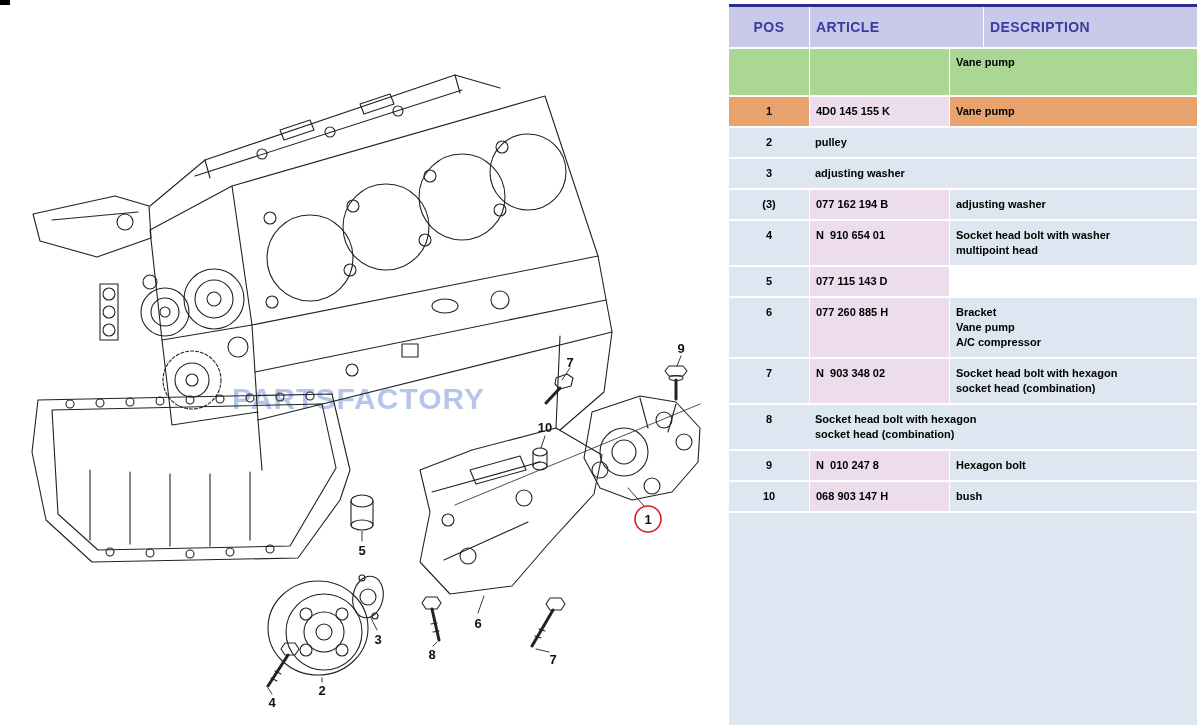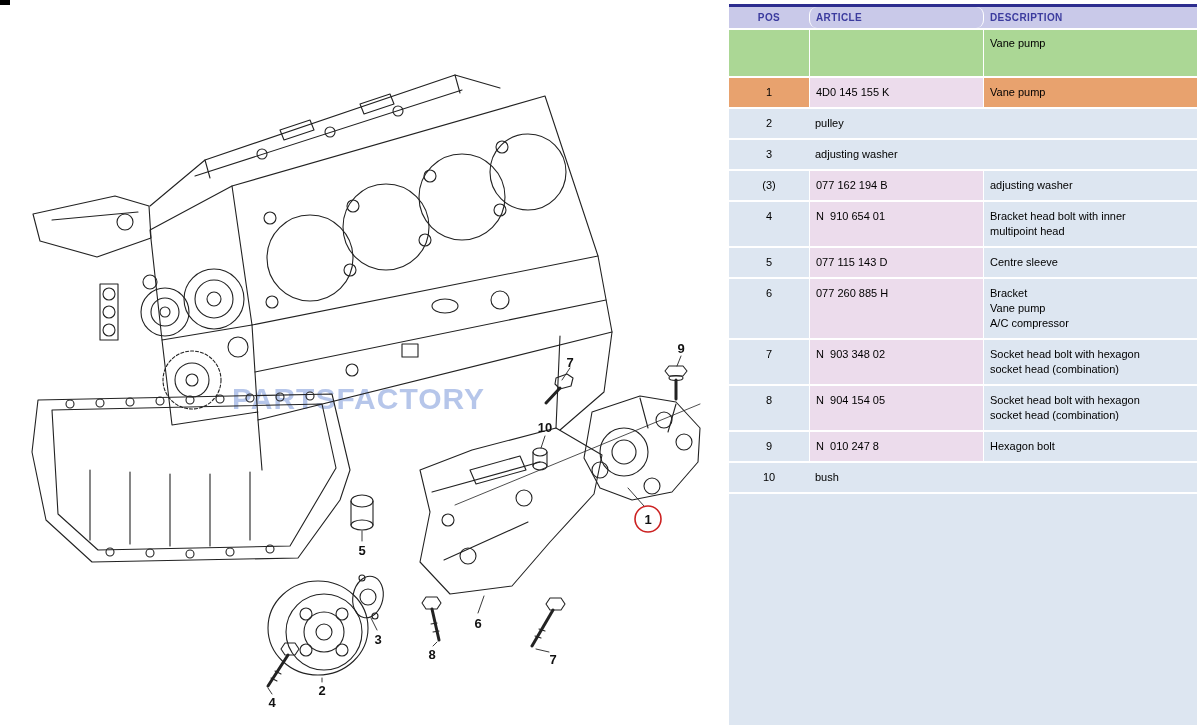--- a/index.html
+++ b/index.html
@@ -13,30 +13,30 @@
   .diagram-svg{position:absolute;left:0;top:0;}
   .diagram-svg text{font-family:"Liberation Sans",sans-serif;font-size:13px;fill:#111;
                     text-anchor:middle;font-weight:bold;}
 
   
   .table-panel{position:absolute;left:729px;top:0;width:468px;height:725px;background:#fff;
                display:flex;flex-direction:column;}
   .top-space{height:4px;background:#fff;}
   .topbar{height:3px;background:#2d2d8f;}
   .header-row{display:flex;background:#c9c9e9;border-bottom:2px solid #fff;}
-  .header-cell{font-size:10px;font-weight:bold;color:#3b3b9e;padding:5px 6px;
+  .header-cell{font-size:14px;font-weight:bold;color:#3b3b9e;padding:12px 6px;
                letter-spacing:.4px;box-sizing:border-box;}
   .col-pos{width:80px;text-align:center;}
-  .col-article{width:175px;border-left:1px solid #fff;border-right:1px solid #fff;border-radius:8px;}
+  .col-article{width:175px;border-left:1px solid #fff;border-right:1px solid #fff;}
   .col-desc{flex:1;}
 
   .trow{display:flex;border-bottom:2px solid #fff;cursor:pointer;}
-  .cell{padding:7px 6px;font-size:11px;line-height:15px;box-sizing:border-box;color:#000;}
+  .cell{padding:7px 6px;font-size:11px;line-height:15px;box-sizing:border-box;color:#000;font-weight:bold;}
   .cell.pos{width:80px;text-align:center;background:#dde6f1;}
-  .cell.article{width:175px;white-space:pre;background:#ecdcec;
+  .cell.article{width:141px;white-space:pre;background:#ecdcec;
                 border-left:1px solid #fff;border-right:1px solid #fff;}
   .cell.desc{flex:1;background:#dde6f1;}
   .trow.highlight .pos,.trow.highlight .desc{background:#e8a26e;}
 
   .group-row{display:flex;height:46px;border-bottom:2px solid #fff;background:#abd795;cursor:pointer;}
   .group-row .cell{background:transparent;padding-top:6px;}
   .group-row .cell.article{border-left:1px solid #fff;border-right:1px solid #fff;}
   .filler{flex:1;background:#dde6f1;}
 </style>
 </head>
@@ -297,65 +297,62 @@
     <div class="cell pos">(3)</div>
     <div class="cell article">077 162 194 B</div>
     <div class="cell desc">
             <div>adjusting washer</div>
           </div>
   </div>
         <div class="trow">
     <div class="cell pos">4</div>
     <div class="cell article">N  910 654 01</div>
     <div class="cell desc">
-            <div>Bracket head bolt with inner</div>
+            <div>Socket head bolt with washer</div>
             <div>multipoint head</div>
           </div>
   </div>
         <div class="trow">
     <div class="cell pos">5</div>
     <div class="cell article">077 115 143 D</div>
-    <div class="cell desc">
-            <div>Centre sleeve</div>
-          </div>
   </div>
         <div class="trow">
     <div class="cell pos">6</div>
     <div class="cell article">077 260 885 H</div>
     <div class="cell desc">
             <div>Bracket</div>
             <div>Vane pump</div>
             <div>A/C compressor</div>
           </div>
   </div>
         <div class="trow">
     <div class="cell pos">7</div>
     <div class="cell article">N  903 348 02</div>
     <div class="cell desc">
             <div>Socket head bolt with hexagon</div>
             <div>socket head (combination)</div>
           </div>
   </div>
         <div class="trow">
     <div class="cell pos">8</div>
-    <div class="cell article">N  904 154 05</div>
     <div class="cell desc">
             <div>Socket head bolt with hexagon</div>
             <div>socket head (combination)</div>
           </div>
   </div>
         <div class="trow">
     <div class="cell pos">9</div>
     <div class="cell article">N  010 247 8</div>
     <div class="cell desc">
             <div>Hexagon bolt</div>
           </div>
   </div>
         <div class="trow">
     <div class="cell pos">10</div>
+    <div class="cell article">068 903 147 H</div>
     <div class="cell desc">
             <div>bush</div>
           </div>
   </div>
       </div>
 
     <div class="filler"></div>
   </div>
 </div>
 

